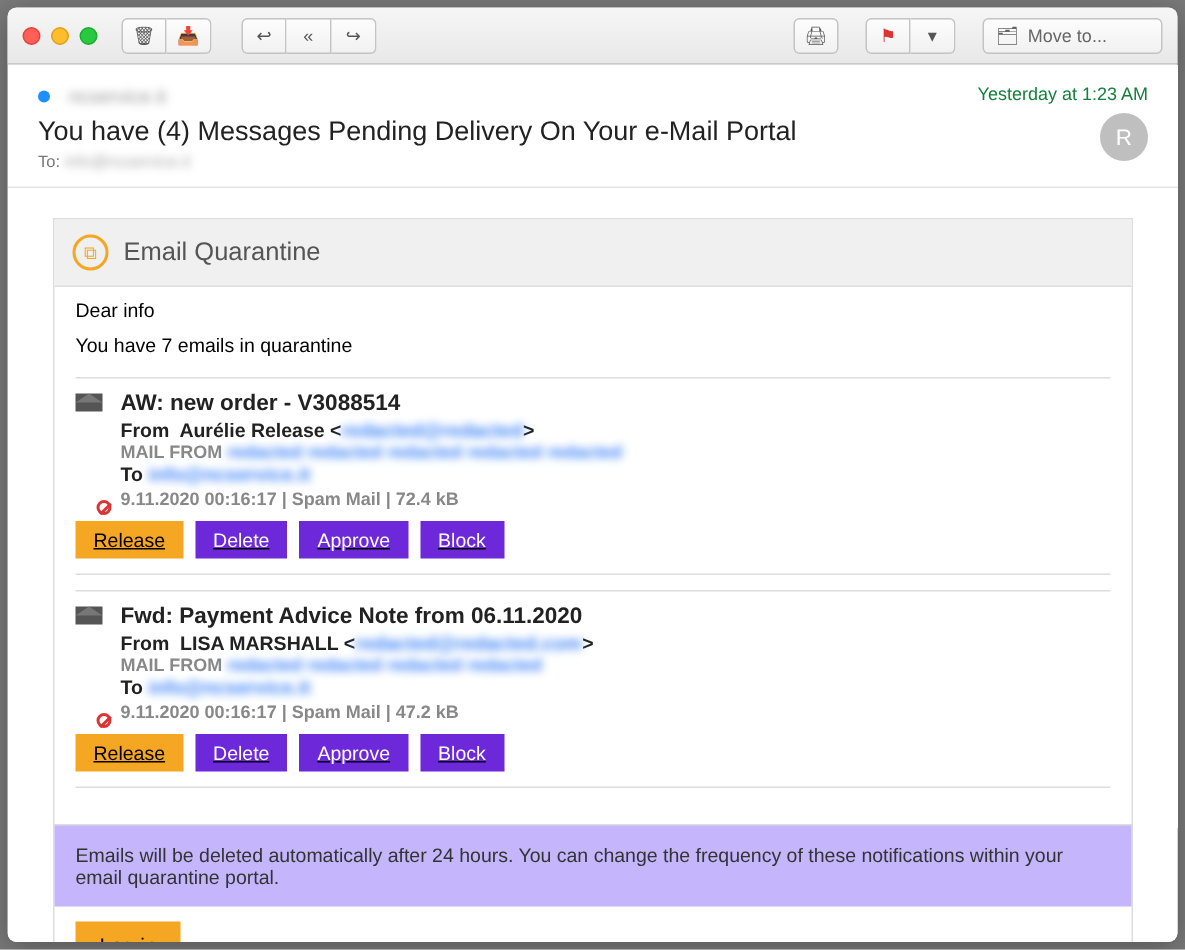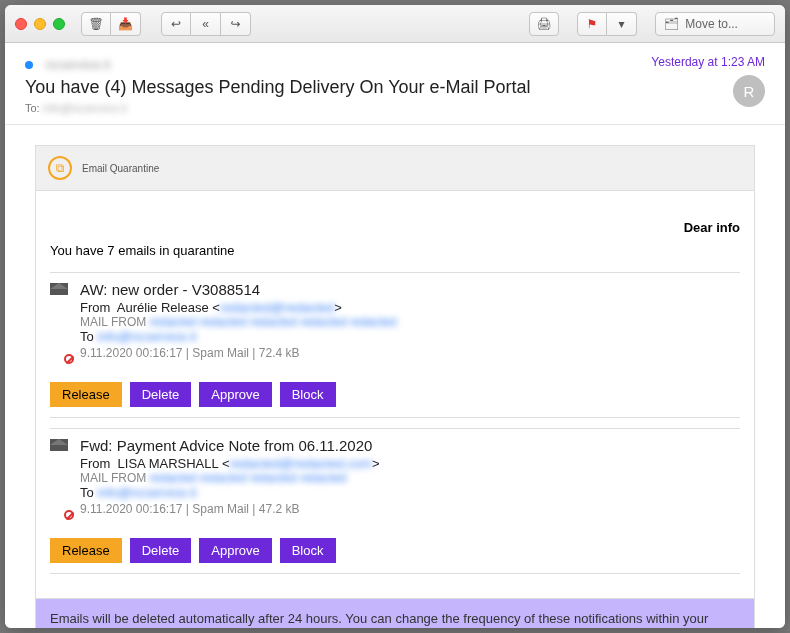--- a/index.html
+++ b/index.html
@@ -98,21 +98,21 @@
       margin: 4px 0 4px 0;
     }
     .to-line { font-size: 11px; color: #777; }
     .to-line .redacted { filter: blur(3px); color: #aaa; }
     .header-right {
       display: flex;
       flex-direction: column;
       align-items: flex-end;
       gap: 6px;
     }
-    .timestamp { font-size: 12px; color: #6d28d9; text-align: center; }
+    .timestamp { font-size: 12px; color: #15803d; text-align: center; }
     .avatar {
       width: 32px; height: 32px;
       background: #bfbfbf;
       border-radius: 50%;
       color: #fff;
       font-size: 15px;
       display: flex;
       align-items: center;
       justify-content: center;
     }
@@ -132,31 +132,31 @@
     .q-icon {
       width: 24px; height: 24px;
       border: 2px solid #f5a623;
       border-radius: 50%;
       display: flex;
       align-items: center;
       justify-content: center;
       color: #f5a623;
       font-size: 12px;
     }
-    .q-title { font-size: 10px; color: #555; }
+    .q-title { font-size: 17px; color: #555; }
     .q-inner { padding: 8px 14px 14px 14px; font-size: 13px; }
-    .greeting { font-weight: bold; margin: 21px 0 8px 0; text-align: right; }
+    .greeting { font-weight: normal; margin: 0 0 8px 0; }
     .count-line { margin-bottom: 14px; }
     .mail-item {
       border-top: 1px solid #ddd;
       border-bottom: 1px solid #ddd;
       margin-bottom: 10px;
       padding: 8px 0 10px 0;
     }
-    .mail-row { display: flex; gap: 10px; }
+    .mail-row { display: flex; gap: 10px; font-weight: bold; }
     .mail-icon {
       width: 20px;
       position: relative;
       margin-top: 2px;
     }
     .env {
       width: 18px; height: 12px;
       background: #555;
       position: relative;
     }
@@ -183,21 +183,21 @@
       background: #d33;
       top: 3px; left: -1px;
       transform: rotate(-45deg);
     }
     .mail-subject { font-size: 15px; color: #222; margin-bottom: 2px; }
     .mail-from { font-size: 13px; color: #222; }
     .mail-mailfrom { font-size: 12px; color: #888; }
     .mail-to { font-size: 13px; color: #222; }
     .mail-meta { font-size: 12px; color: #888; margin-top: 2px; }
     .blur { color: #3b82f6; filter: blur(3px); }
-    .btn-row { display: flex; gap: 8px; margin-top: 22px; }
+    .btn-row { display: flex; gap: 8px; margin-top: 8px; text-decoration: underline; }
     .abtn {
       padding: 5px 12px;
       font-size: 13px;
       border: none;
       cursor: pointer;
       background: #6d28d9;
       color: #fff;
     }
     .abtn.primary { background: #f5a623; color: #000; }
     .footer-note {

